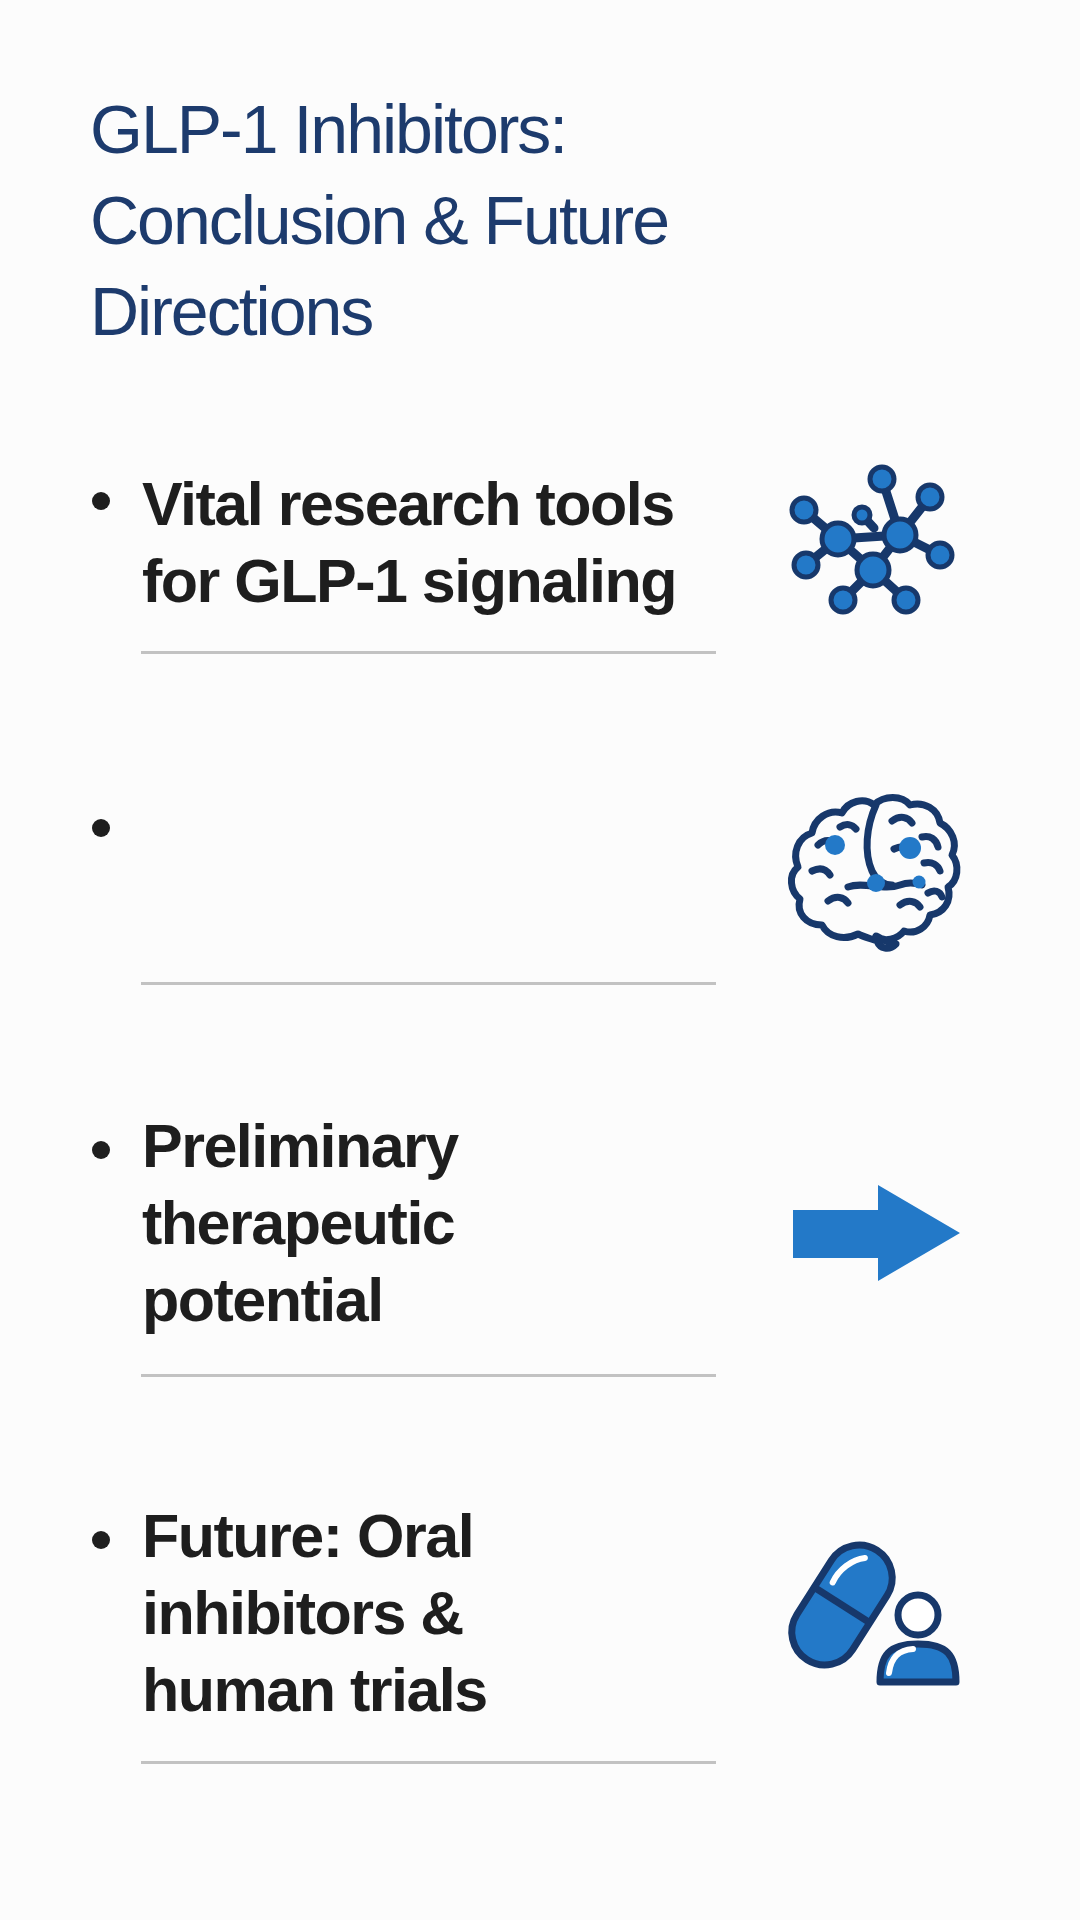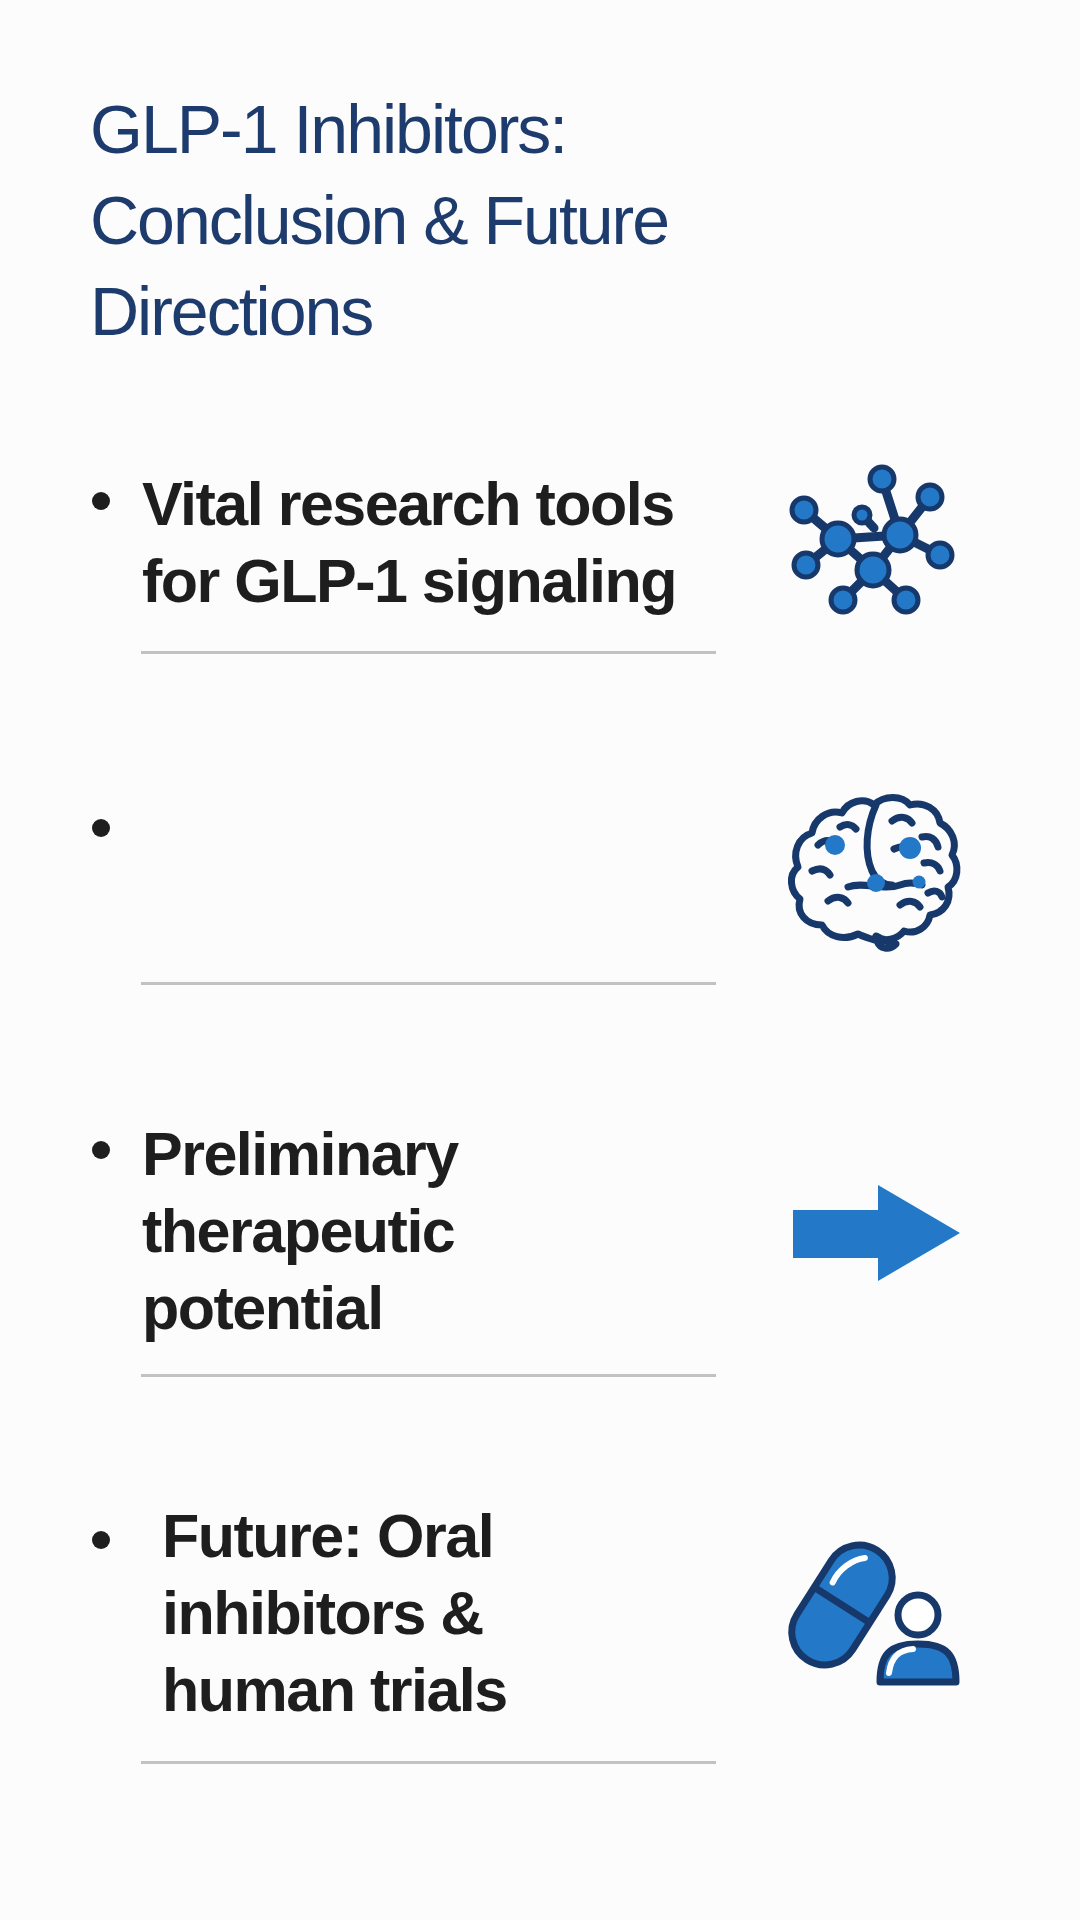--- a/index.html
+++ b/index.html
@@ -54,22 +54,22 @@
   .divider {
     position: absolute;
     left: 141px;
     width: 575px;
     height: 3px;
     background: var(--divider-gray);
   }
   .icon { position: absolute; overflow: visible; }
   .t1 { top: 466px; }  .d1 { top: 492px; }  .h1 { top: 651px; }
   .t2 { top: 786px; }  .d2 { top: 819px; }  .h2 { top: 982px; }
-  .t3 { top: 1108px; margin-top: 8px; } .d3 { top: 1141px; } .h3 { top: 1374px; }
-  .t4 { top: 1498px; margin-left: 20px; } .d4 { top: 1531px; } .h4 { top: 1761px; }
+  .t3 { top: 1108px; } .d3 { top: 1141px; } .h3 { top: 1374px; }
+  .t4 { top: 1498px; } .d4 { top: 1531px; } .h4 { top: 1761px; }
 
   .stroke-navy { stroke: var(--icon-navy); fill: none; stroke-linecap: round; stroke-linejoin: round; }
   .node { fill: var(--accent-blue); stroke: var(--icon-navy); stroke-width: 5; }
   .dot-blue { fill: var(--accent-blue); }
   .fill-blue { fill: var(--accent-blue); }
   .fill-blue-stroked { fill: var(--accent-blue); stroke: var(--icon-navy); stroke-width: 7; stroke-linejoin: round; }
   .head { fill: #ffffff; stroke: var(--icon-navy); stroke-width: 7; }
   .highlight { stroke: #ffffff; stroke-width: 6; fill: none; stroke-linecap: round; }
 </style>
 </head>

